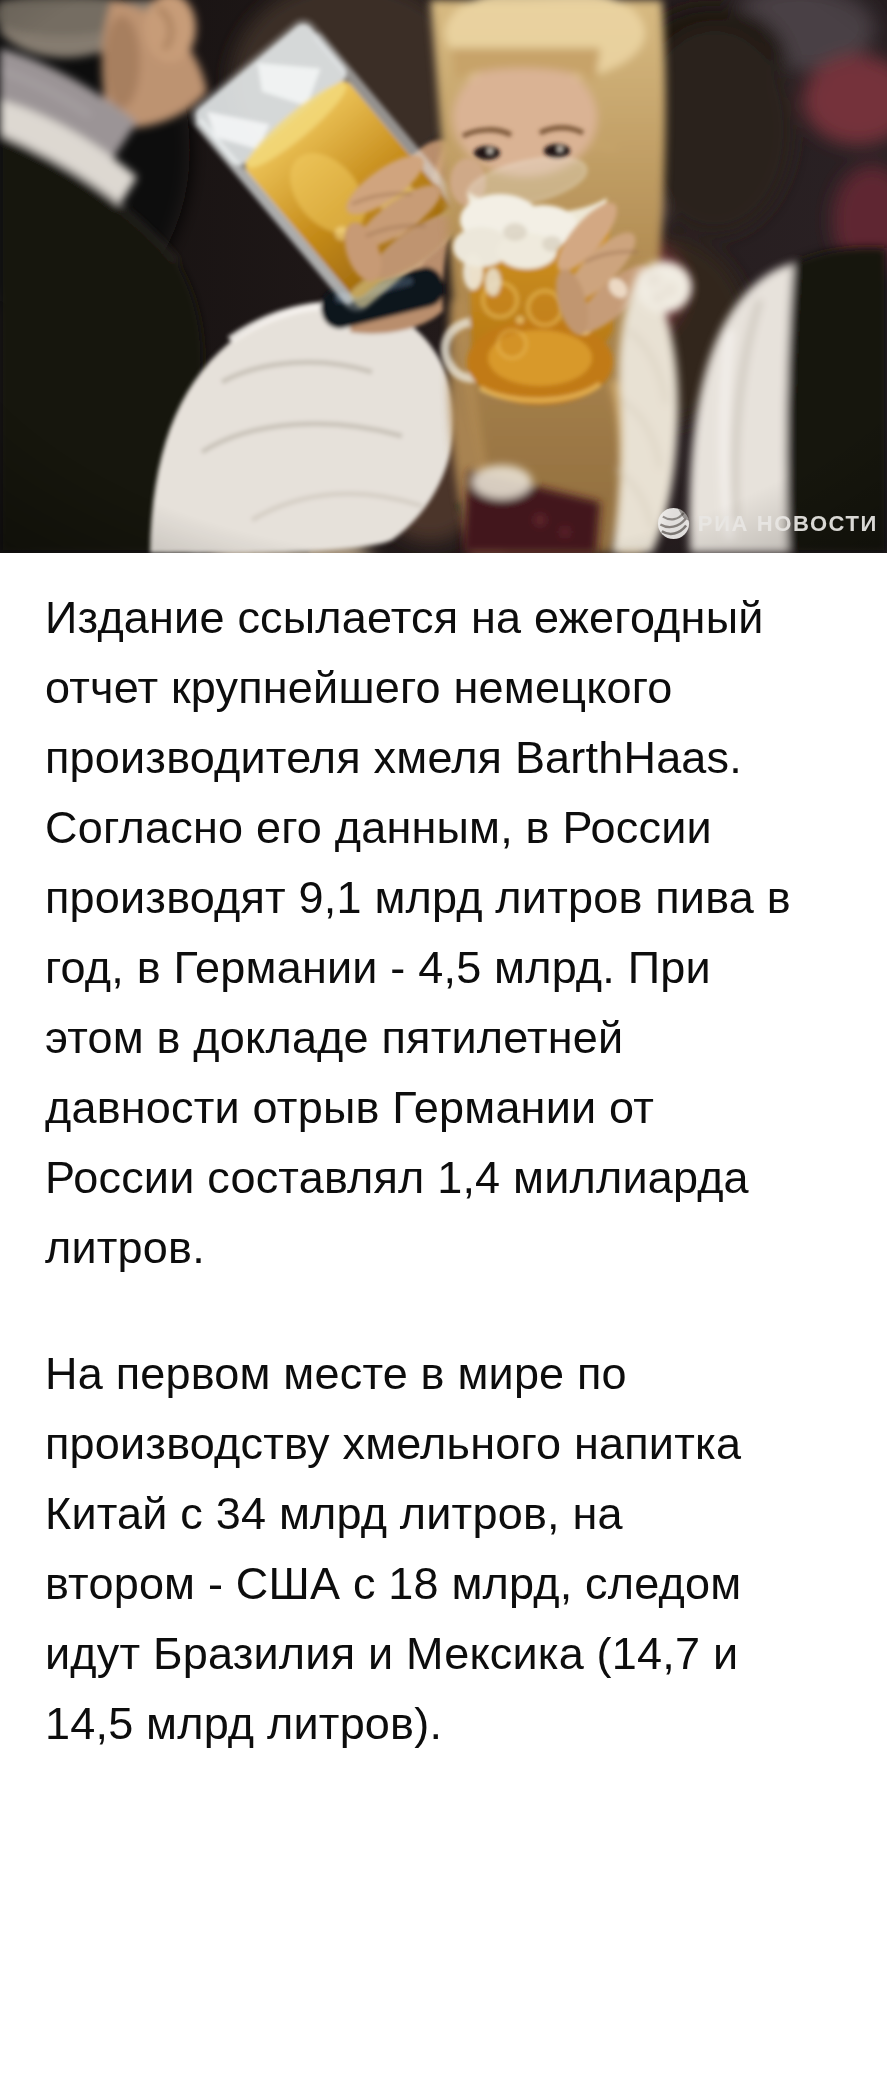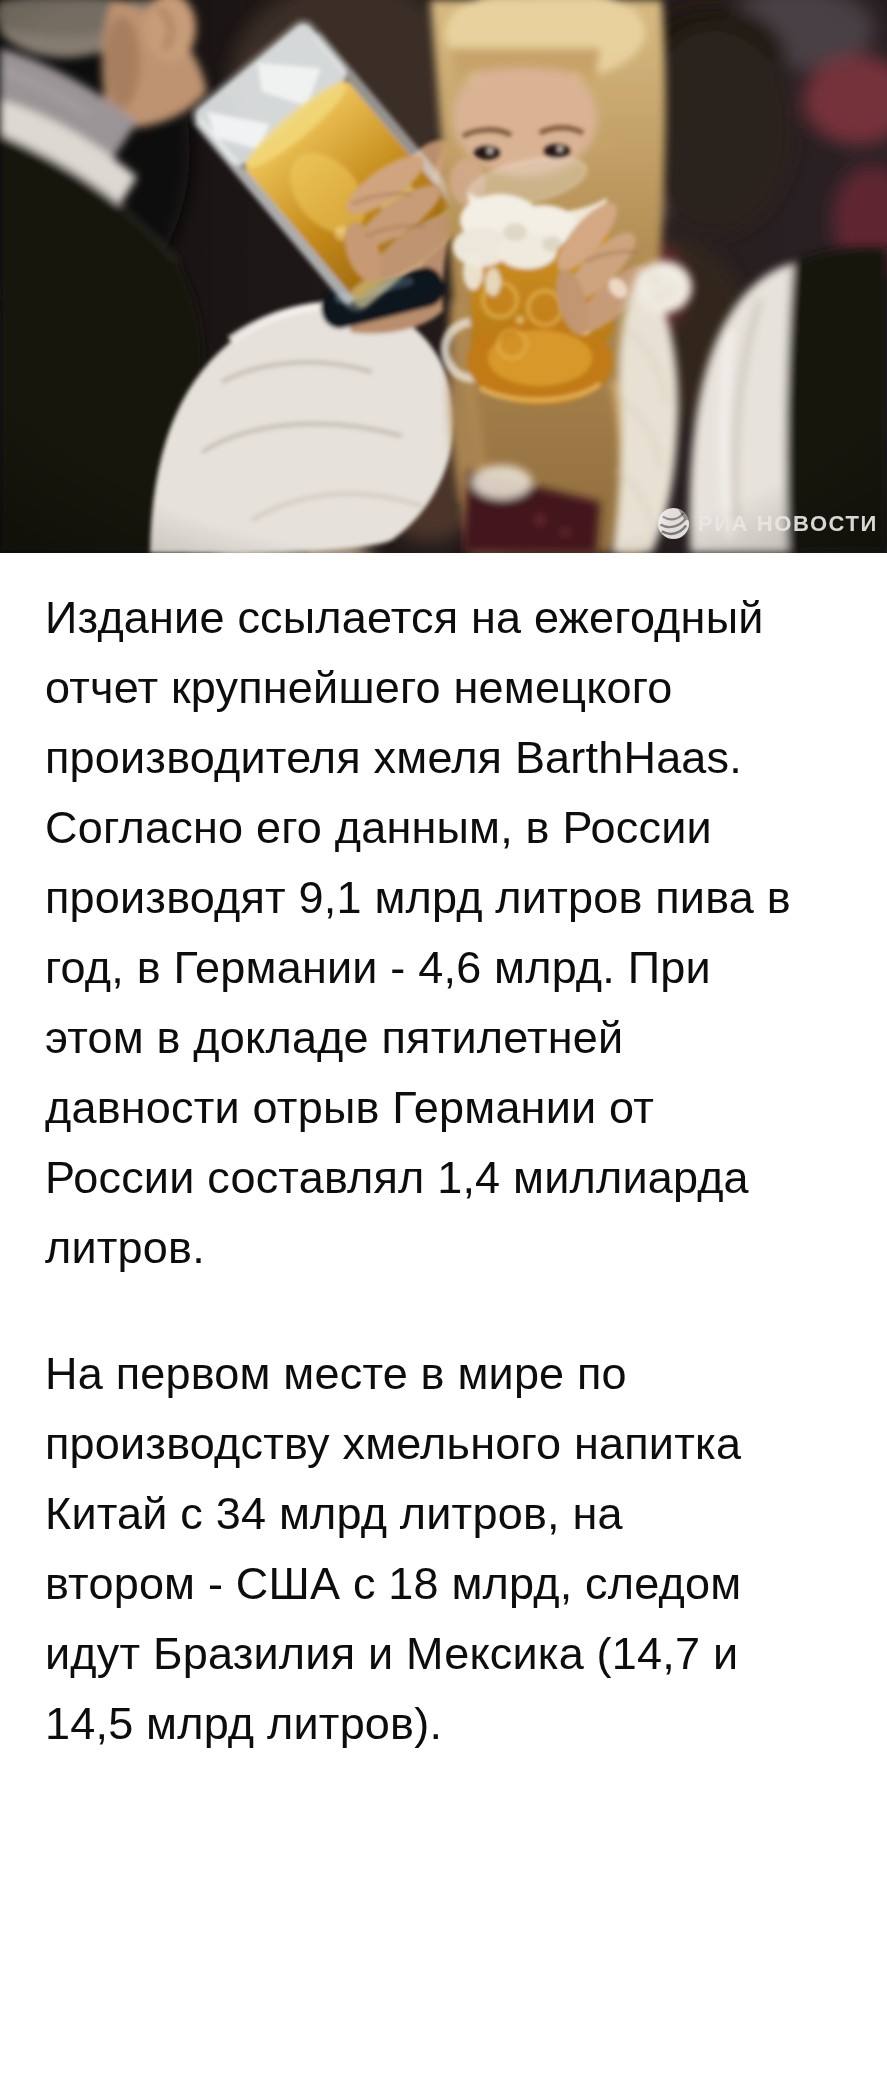--- a/index.html
+++ b/index.html
@@ -258,21 +258,21 @@
       <span class="wm-text">РИА НОВОСТИ</span>
     </div>
   </figure>
 
   <article class="article">
     <p class="para">Издание ссылается на ежегодный
 отчет крупнейшего немецкого
 производителя хмеля BarthHaas.
 Согласно его данным, в России
 производят 9,1 млрд литров пива в
-год, в Германии - 4,6 млрд. При
+год, в Германии - 4,5 млрд. При
 этом в докладе пятилетней
 давности отрыв Германии от
 России составлял 1,4 миллиарда
 литров.</p>
     <p class="para">На первом месте в мире по
 производству хмельного напитка
 Китай с 34 млрд литров, на
 втором - США с 18 млрд, следом
 идут Бразилия и Мексика (14,7 и
 14,5 млрд литров).</p>

